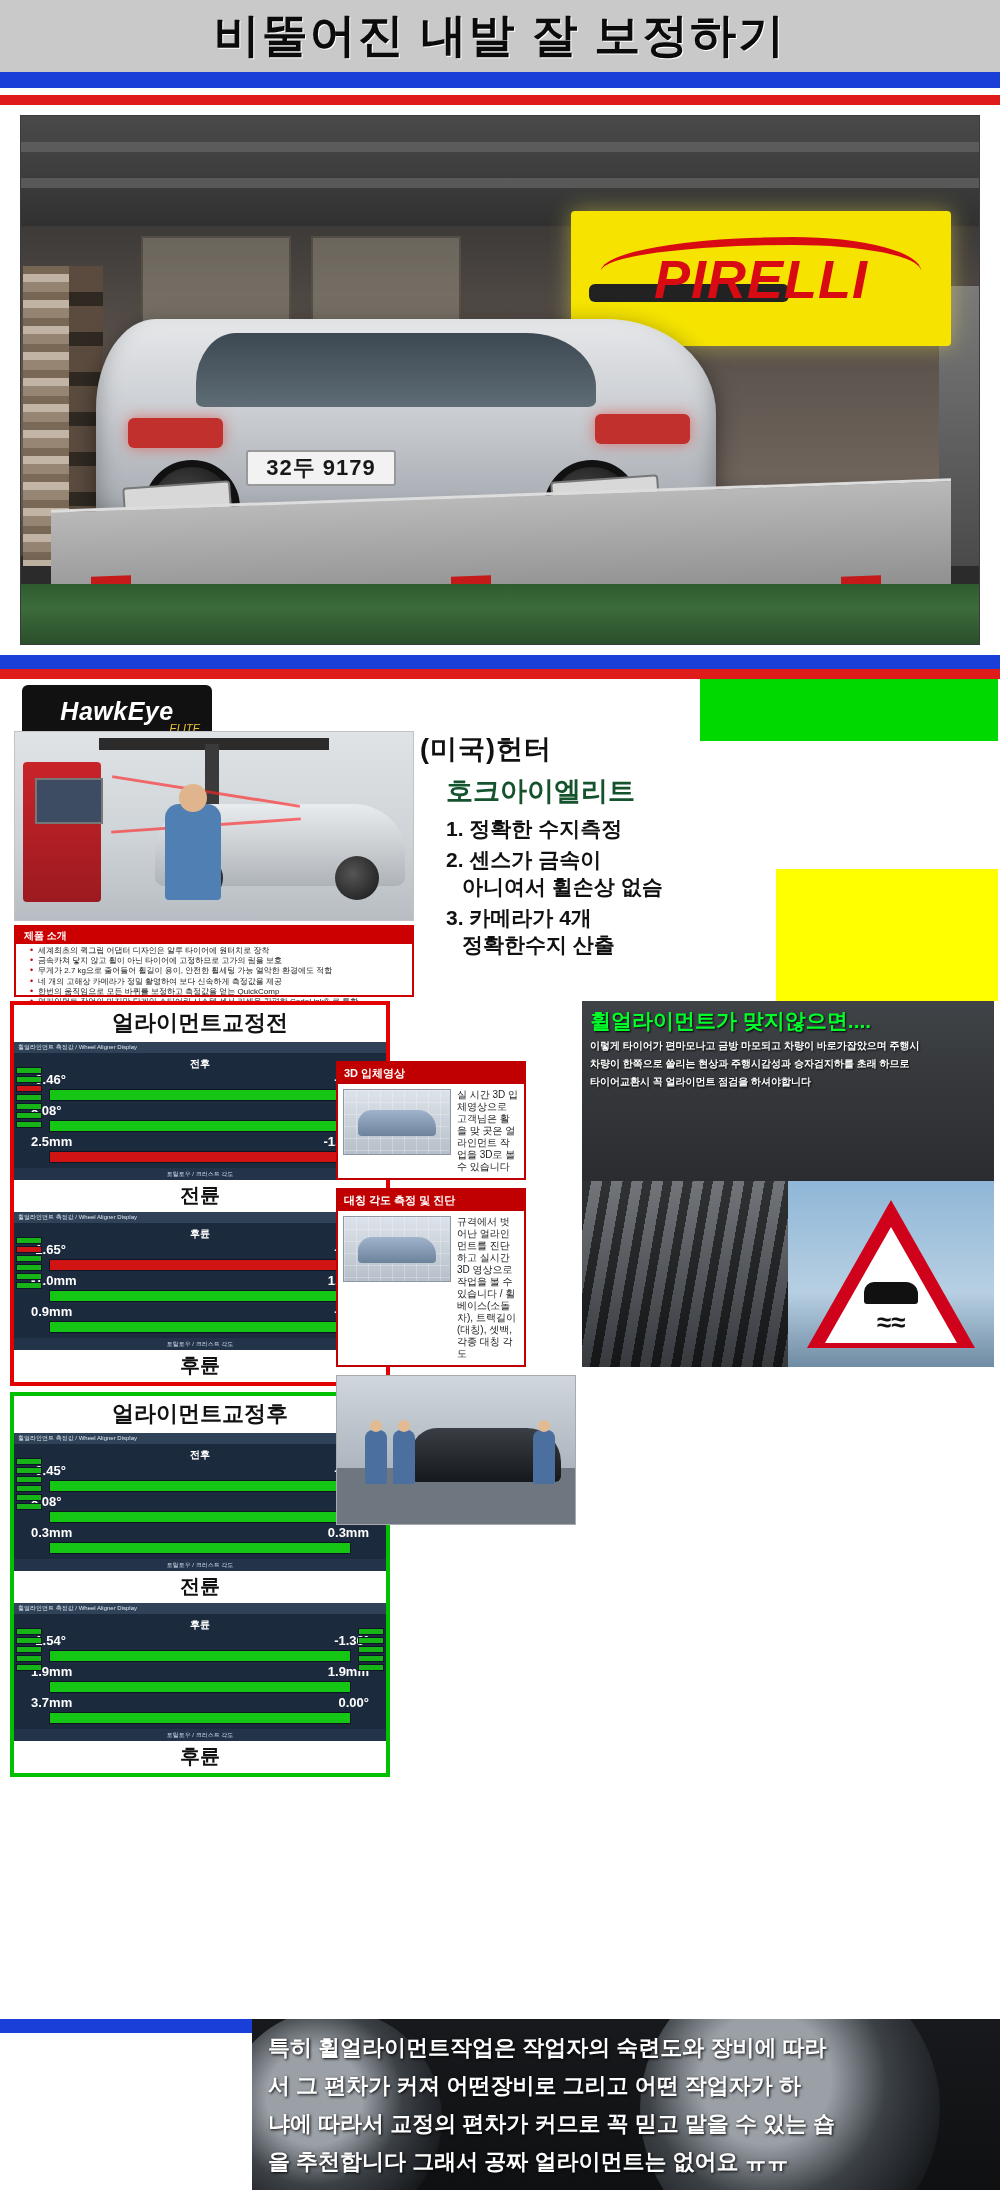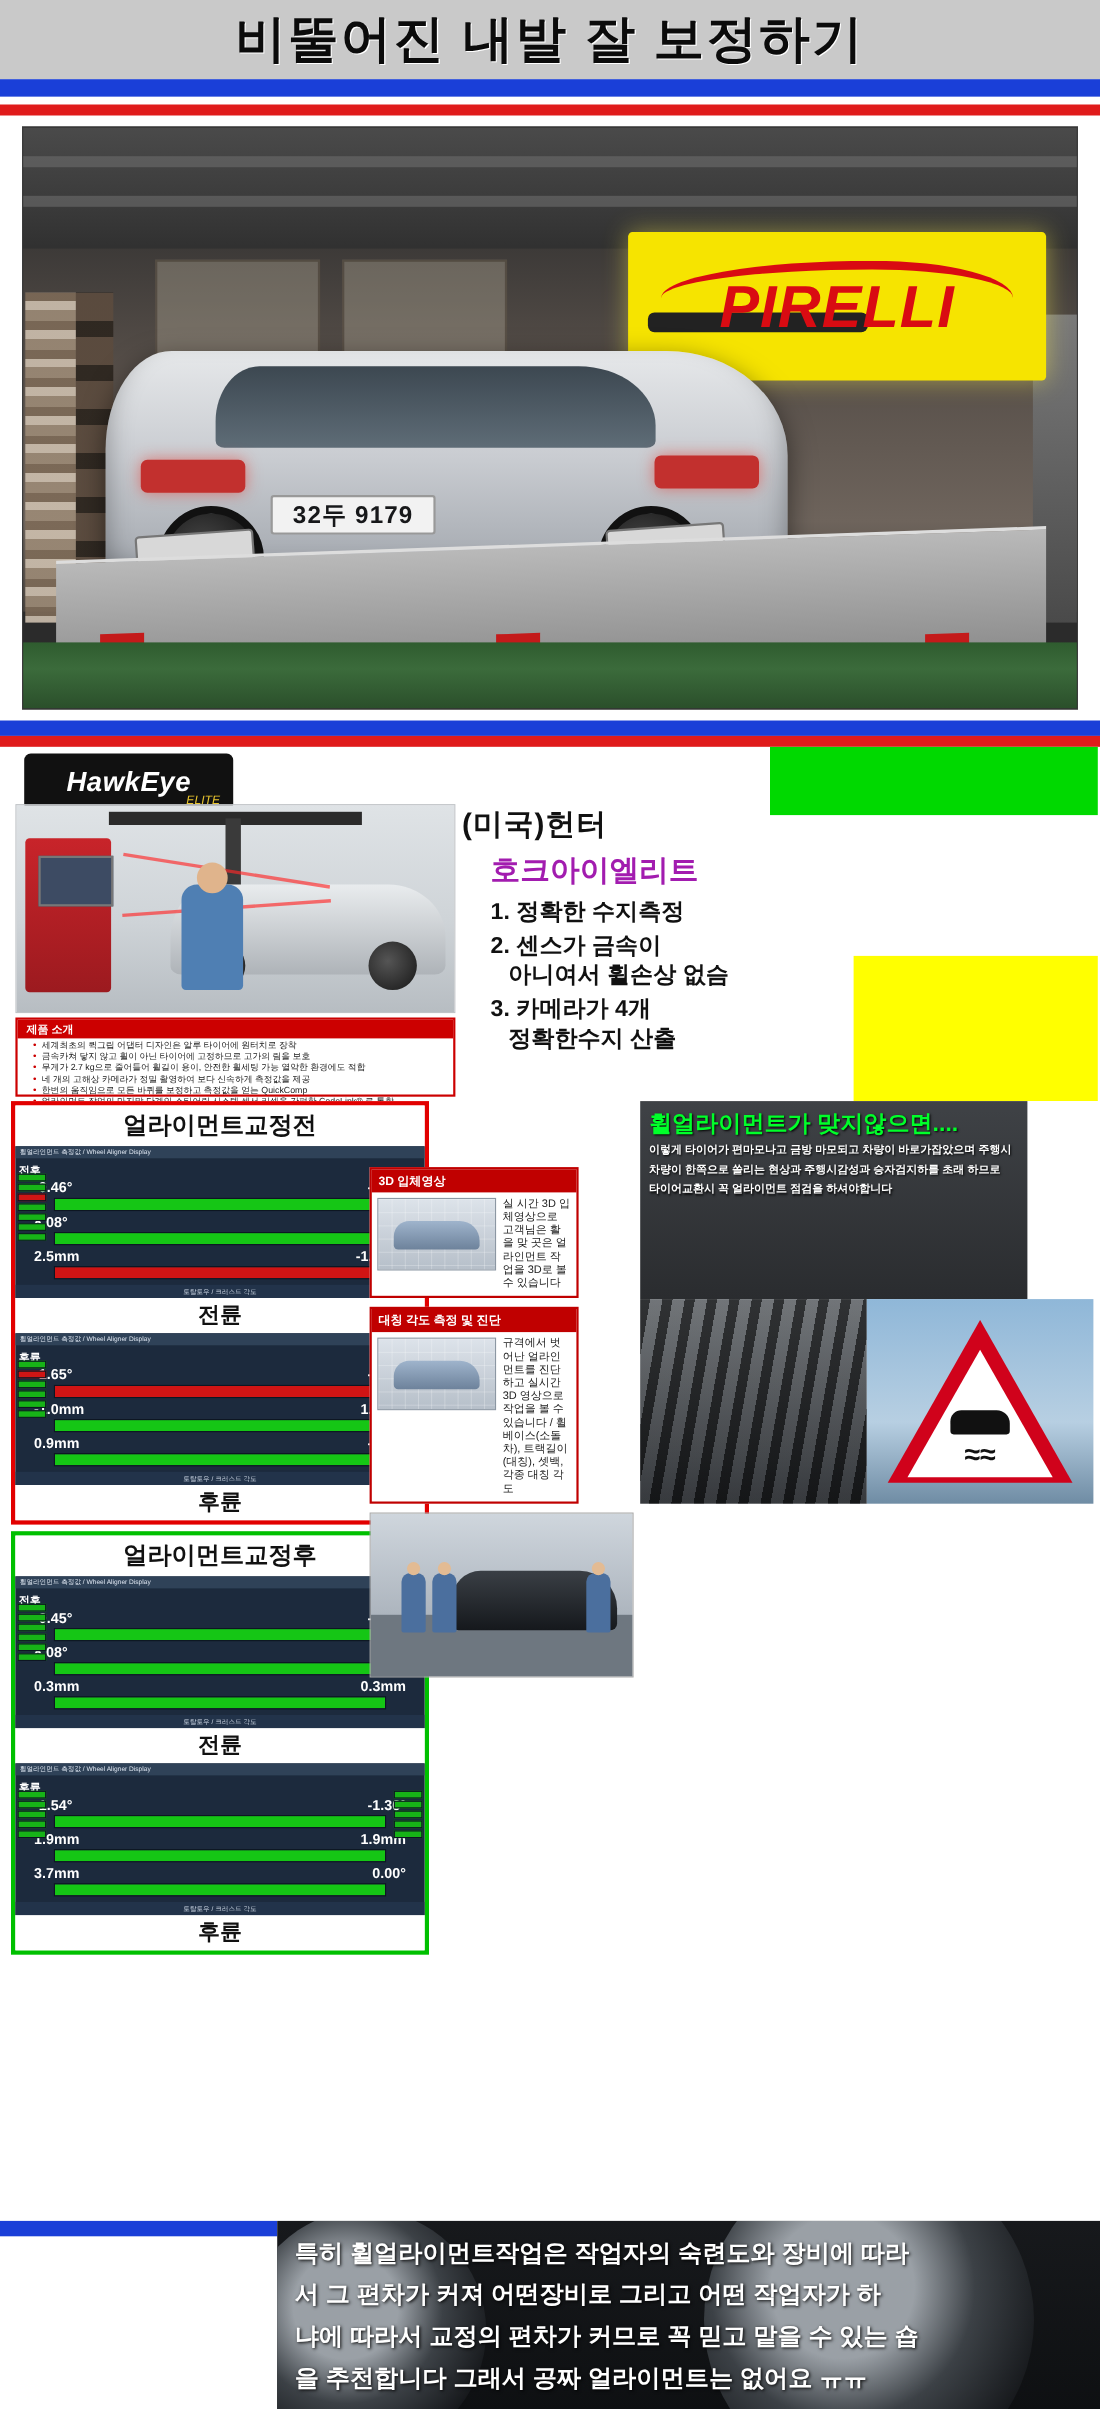--- a/index.html
+++ b/index.html
@@ -212,21 +212,21 @@
   .hawk-prodbox ul { margin: 2px 0 0 0; padding: 0 6px 0 16px; list-style: none; }
   .hawk-prodbox li {
     font-size: 8px; line-height: 10.2px; color: #1a1a1a; position: relative; padding-left: 6px;
   }
   .hawk-prodbox li::before {
     content: "•"; position: absolute; left: -2px; top: -1px; color: #c00; font-size: 9px;
   }
 
   .hawk-right { position: absolute; left: 420px; top: 52px; width: 575px; }
   .hawk-title1 { font-size: 27px; font-weight: bold; color: #111; letter-spacing: 1px; }
-  .hawk-title2 { font-size: 27px; font-weight: bold; color: #a21caf; margin-top: 6px; padding-left: 26px; }
+  .hawk-title2 { font-size: 27px; font-weight: bold; color: #14532d; margin-top: 6px; padding-left: 26px; }
   .hawk-feature-head {
     margin-top: 18px; padding-left: 26px;
     font-size: 20px; font-weight: bold; color: #d40000;
   }
   .hawk-list { margin-top: 6px; padding-left: 26px; }
   .hawk-list-item {
     font-size: 21px; font-weight: bold; color: #111; line-height: 27px; margin-bottom: 4px;
   }
   .hawk-list-item .l2 { display: block; padding-left: 16px; }
 
@@ -254,21 +254,21 @@
   }
   .align-shot {
     background: #1c2a3d; position: relative; overflow: hidden;
   }
   .as-head {
     height: 11px; background: #2f4258; color: #dfe7f2; font-size: 6px;
     display: flex; align-items: center; padding-left: 4px;
   }
   .as-body { position: relative; padding: 3px; }
   .as-label {
-    color: #ffffff; font-size: 10px; font-weight: bold; margin: 1px 0;
+    text-align: center; color: #ffffff; font-size: 10px; font-weight: bold; margin: 1px 0;
   }
   .as-row { display: flex; justify-content: space-between; padding: 0 14px; }
   .as-val {
     color: #fff; font-size: 13px; font-weight: bold;
   }
   .as-bar {
     height: 12px; margin: 2px 0; border: 1px solid #0d1622;
     background: linear-gradient(90deg,#15c615 0 100%);
   }
   .as-bar.red { background: linear-gradient(90deg,#d01414 0 100%); }
@@ -339,21 +339,21 @@
   .rt-title {
     position: absolute; left: 8px; top: 6px; font-size: 21px; font-weight: bold; color: #00ff2a;
     text-shadow: 1px 1px 2px #000;
   }
   .rt-para {
     position: absolute; left: 8px; top: 34px; width: 396px;
     font-size: 13px; line-height: 18px; color: #ffffff; font-weight: bold;
     text-shadow: 1px 1px 2px #000;
   }
   .rt-block2 {
-    position: relative; width: 352px; height: 180px; overflow: hidden;
+    position: relative; width: 412px; height: 180px; overflow: hidden;
     background: linear-gradient(180deg,#3f4246 0%, #2a2c2f 100%);
   }
   .rt-title2 {
     position: absolute; left: 8px; top: 6px; font-size: 21px; font-weight: bold; color: #00ff2a;
     text-shadow: 1px 1px 2px #000;
   }
   .rt-para2 {
     position: absolute; left: 8px; top: 36px; width: 330px;
     font-size: 10px; line-height: 18px; color: #ffffff; font-weight: bold;
     text-shadow: 1px 1px 2px #000;

